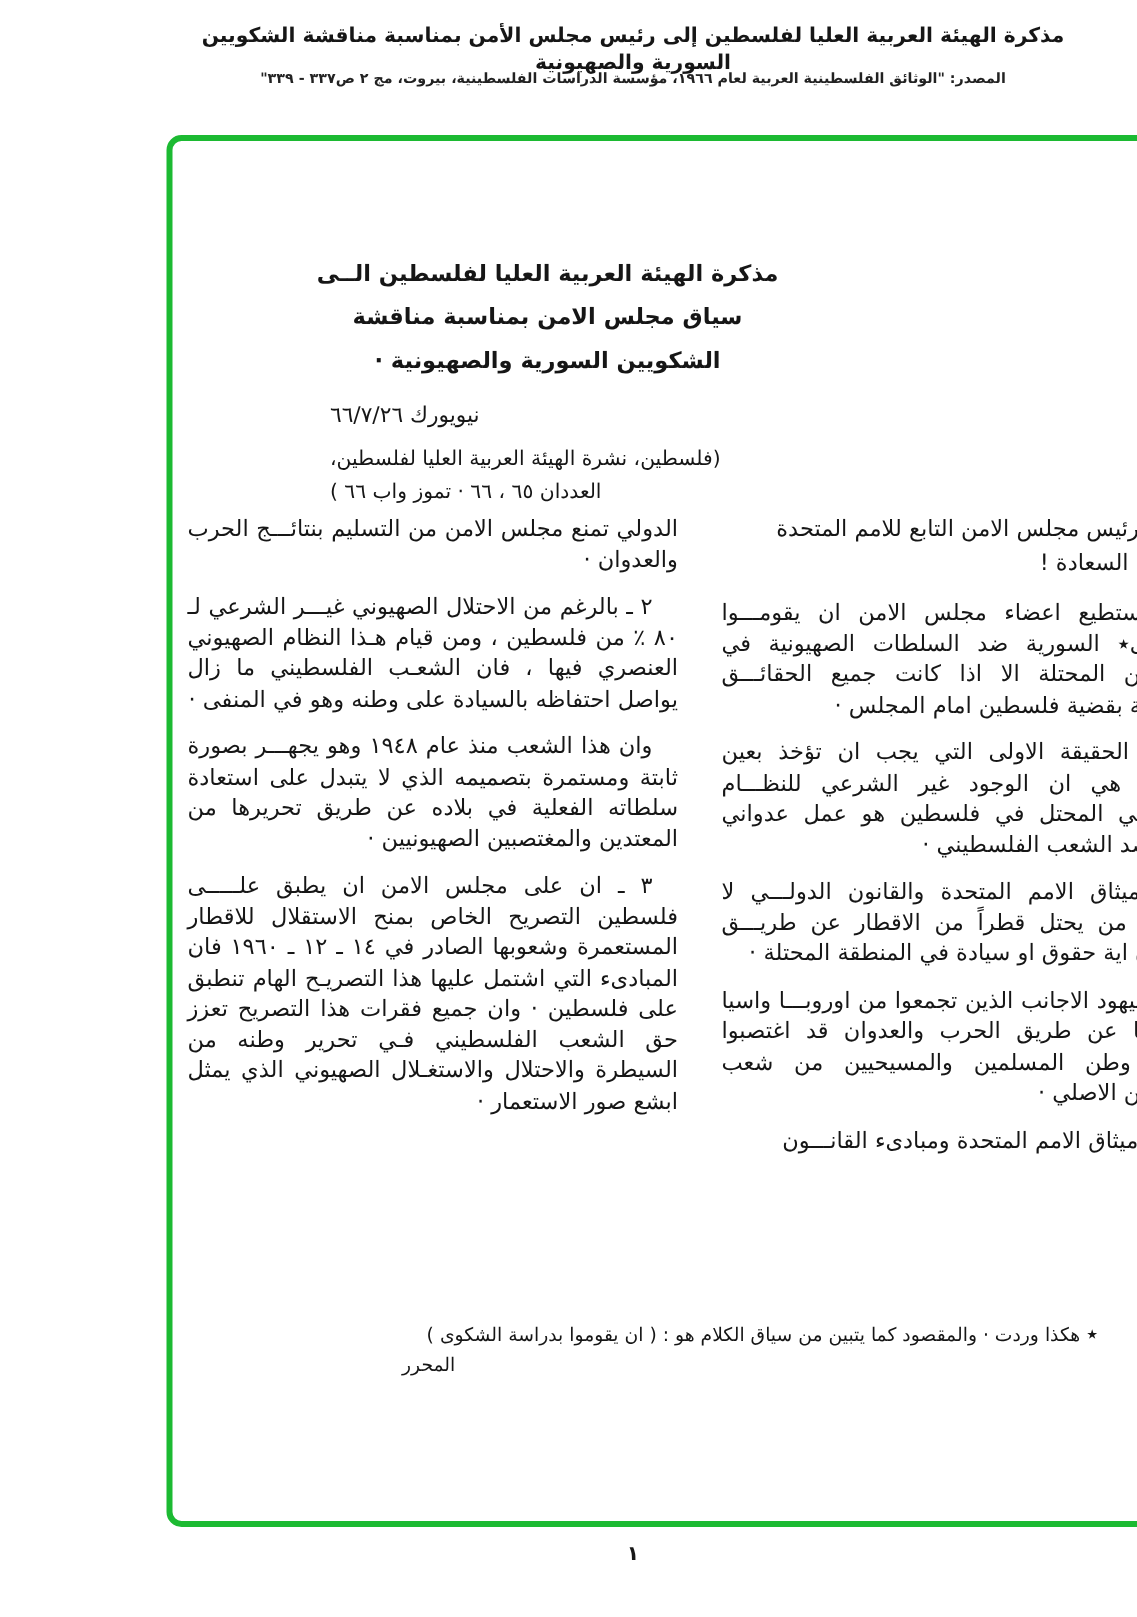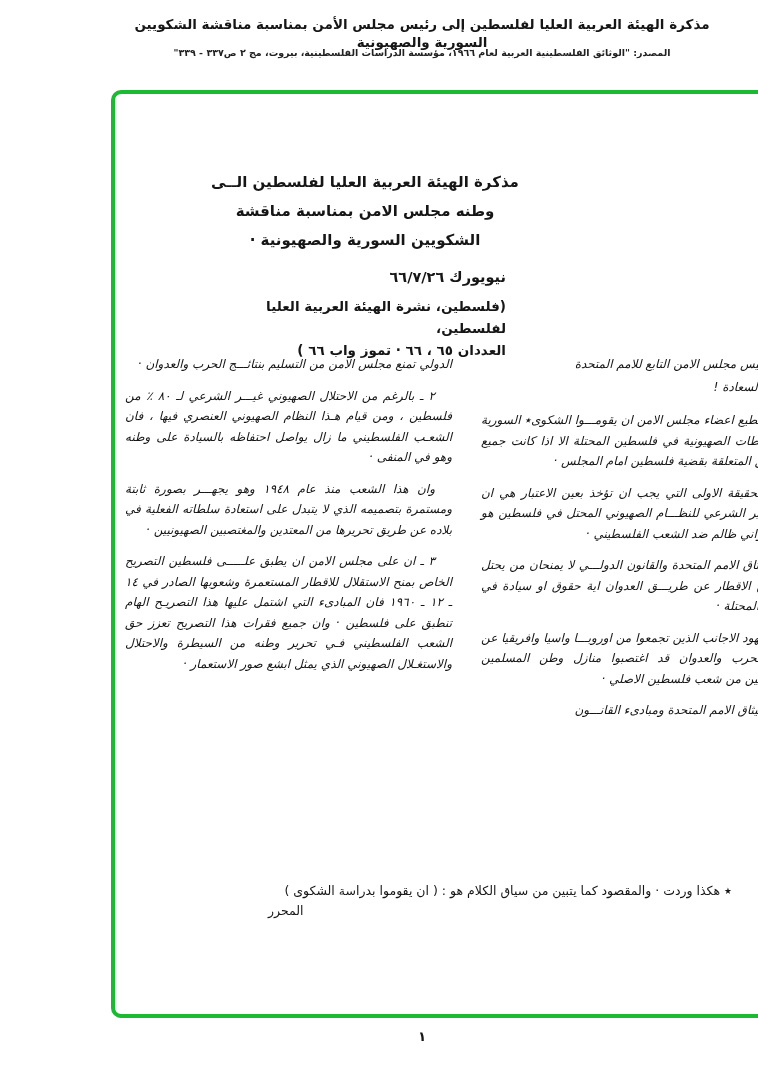--- a/index.html
+++ b/index.html
@@ -23,28 +23,28 @@
     position:absolute; left:25px; top:90px; width:706px; height:920px;
     border:4px solid var(--green, #1cba32); border-radius:10px;
   }
 
   .title-block {
     position:absolute; top:74px; left:95px; width:310px;
     text-align:center; font-weight:bold; font-size:15px; line-height:29px;
   }
 
   .pub-block {
-    position:absolute; top:172px; left:81px; width:310px;
-    text-align:right; font-weight:bold; font-size:13.5px; line-height:22px;
+    position:absolute; top:172px; left:105px; width:310px;
+    text-align:left; font-weight:normal; font-size:13.5px; line-height:22px;
   }
   .pub-date { font-size:14.5px; margin-bottom:7px; }
 
   .col {
-    position:absolute; top:260px; font-size:12px; line-height:20.5px;
-    text-align:justify; text-justify:inter-word;font-style:italic;
+    position:absolute; top:248px; font-size:15px; line-height:20.5px;
+    text-align:justify; text-justify:inter-word;
   }
   .col-right { right:18px; width:322px; }
   .col-left  { left:10px;  width:327px; }
   .col p { margin:0 0 11px 0; text-indent:17px; }
   .col p.no-indent { text-indent:0; }
   .col p.salutation1 { margin-bottom:2px; text-align:right; }
   .col p.salutation2 { margin-bottom:13px; text-indent:8px; text-align:right; }
 
   .footnote {
     position:absolute; top:786px; left:81px; width:536px;
@@ -64,21 +64,21 @@
 <div class="page">
 
   <div class="header-title">مذكرة الهيئة العربية العليا لفلسطين إلى رئيس مجلس الأمن بمناسبة مناقشة الشكويين السورية  والصهيونية</div>
 
   <div class="source-line">المصدر: "الوثائق الفلسطينية العربية لعام ١٩٦٦، مؤسسة الدراسات الفلسطينية، بيروت، مج ٢ ص٣٣٧ - ٣٣٩"</div>
 
   <div class="frame">
 
     <div class="title-block">
       <div>مذكرة الهيئة العربية العليا لفلسطين الــى</div>
-      <div>وطنه مجلس الامن بمناسبة مناقشة</div>
+      <div>سياق مجلس الامن بمناسبة مناقشة</div>
       <div>الشكويين السورية والصهيونية ·</div>
     </div>
 
     <div class="pub-block">
       <div class="pub-date">نيويورك ٦٦/٧/٢٦</div>
       <div>(فلسطين، نشرة الهيئة العربية العليا لفلسطين،</div>
       <div>العددان ٦٥ ، ٦٦ · تموز واب ٦٦ )</div>
     </div>
 
     <div class="col col-right">

